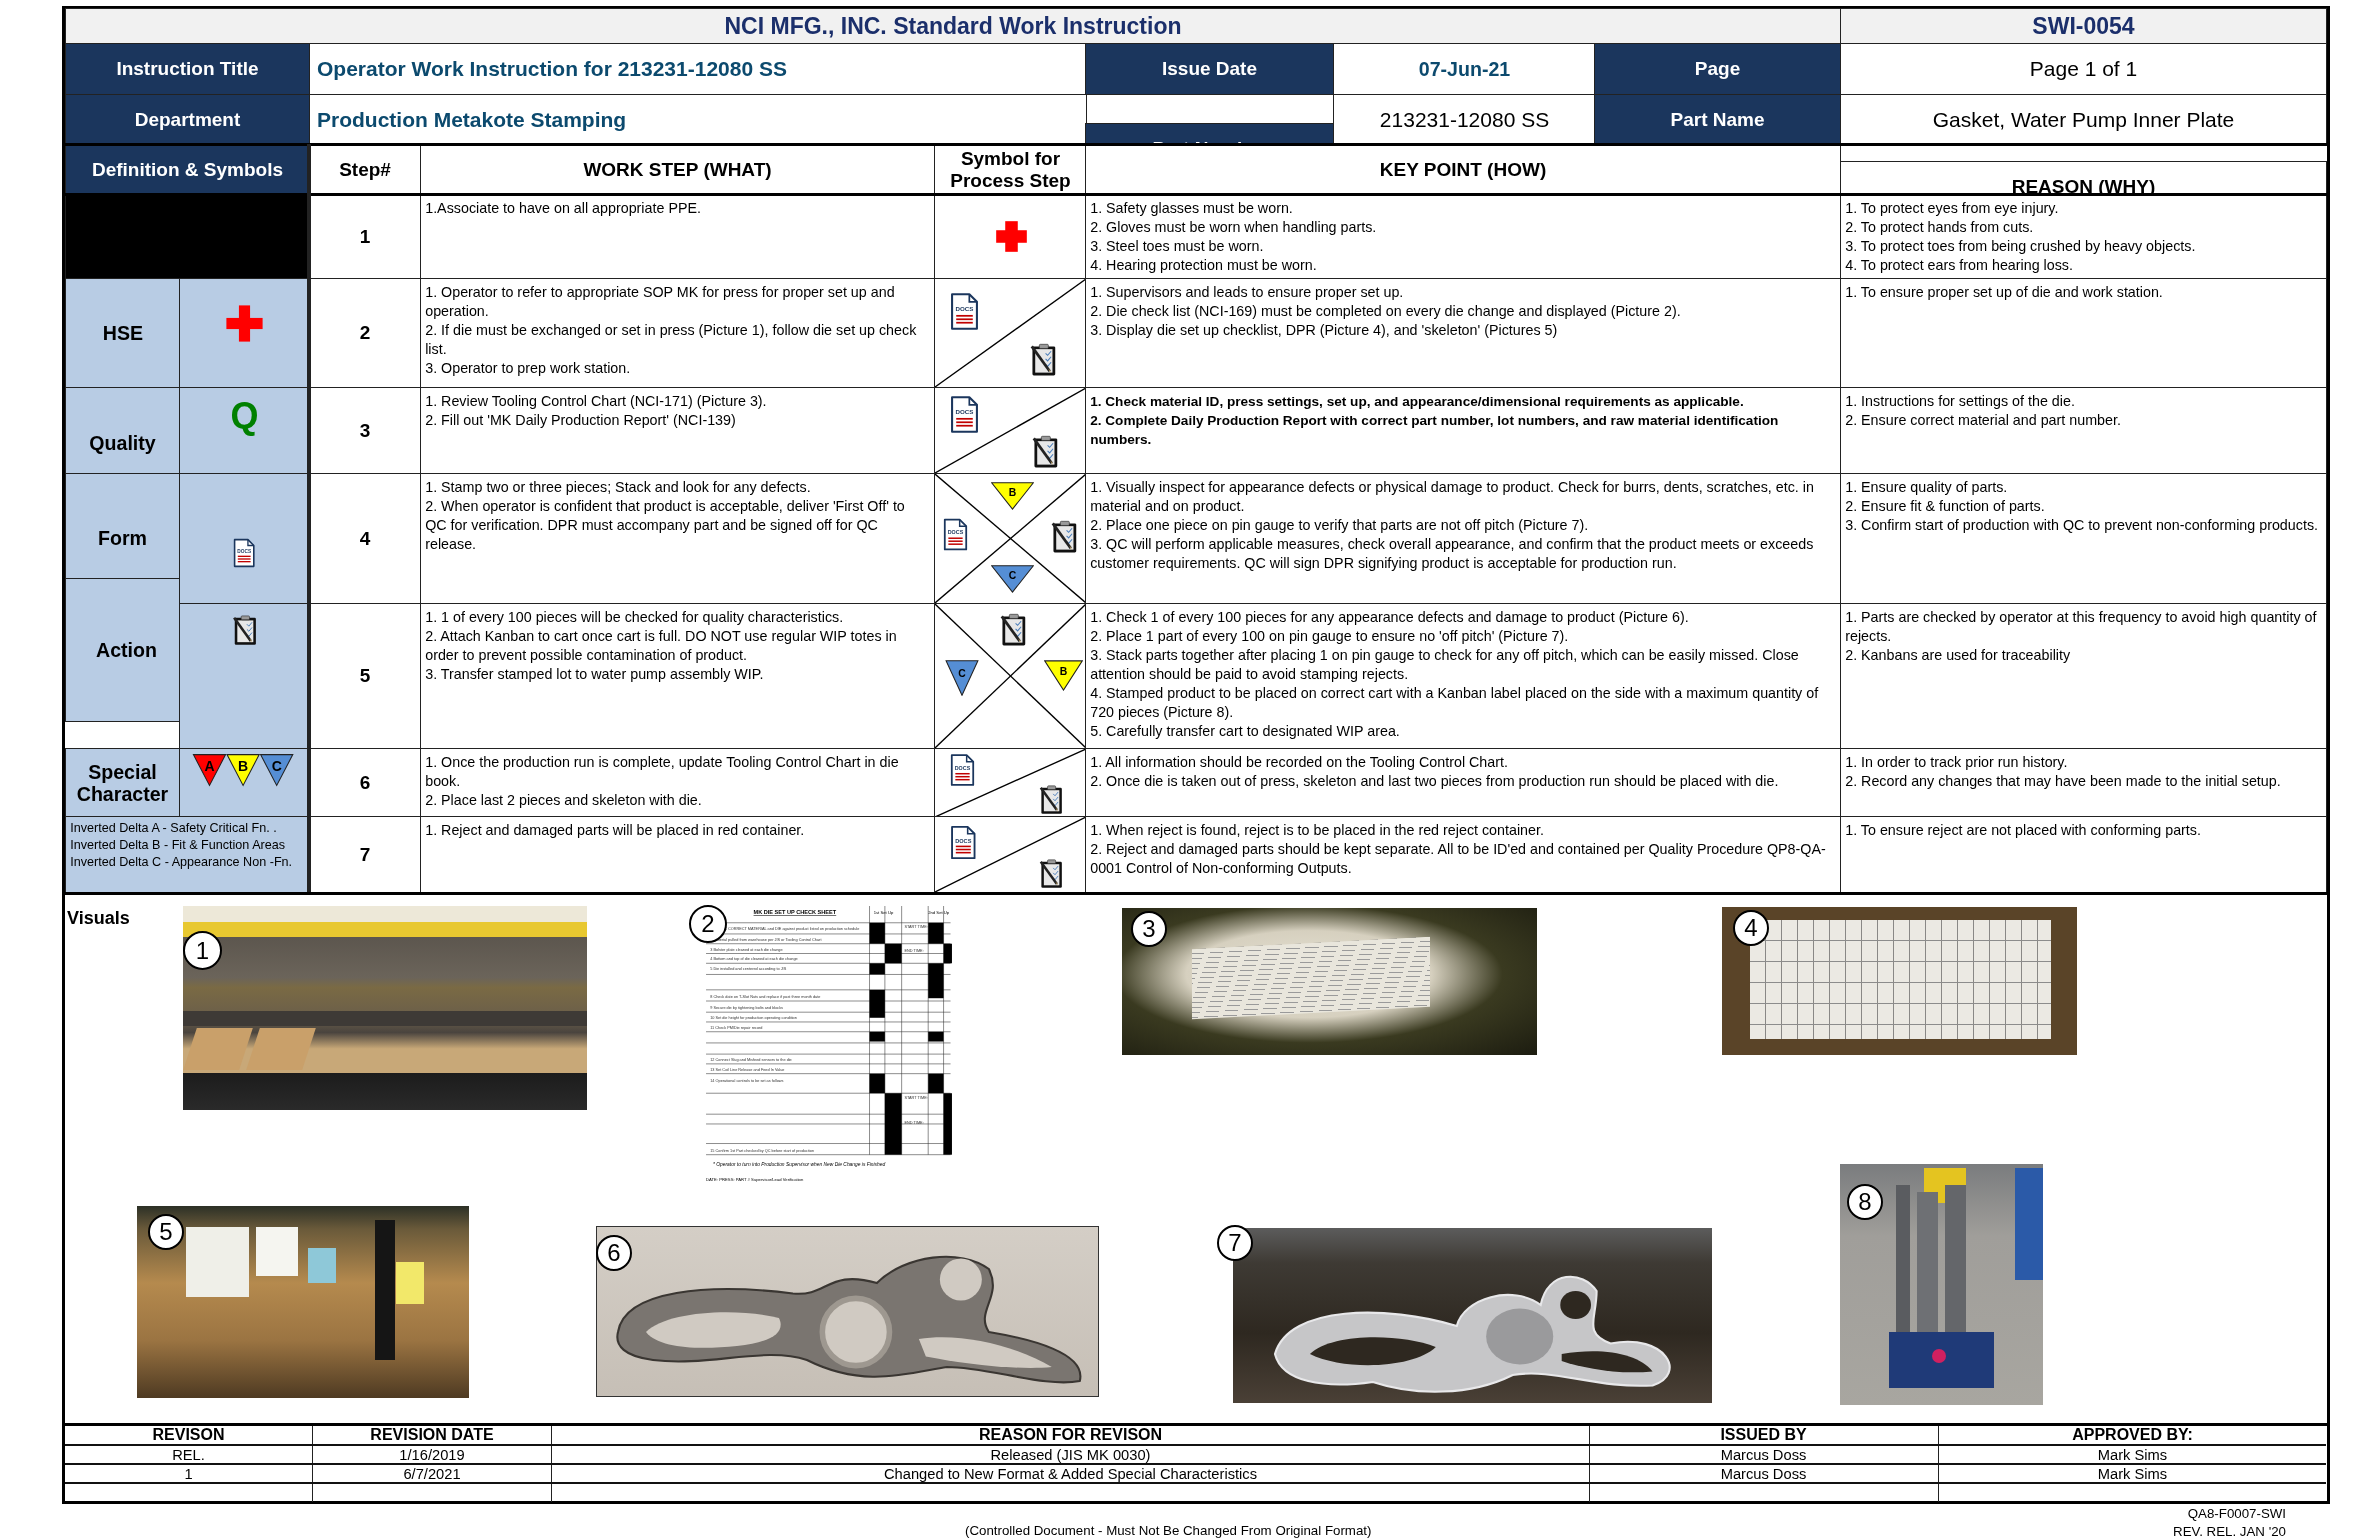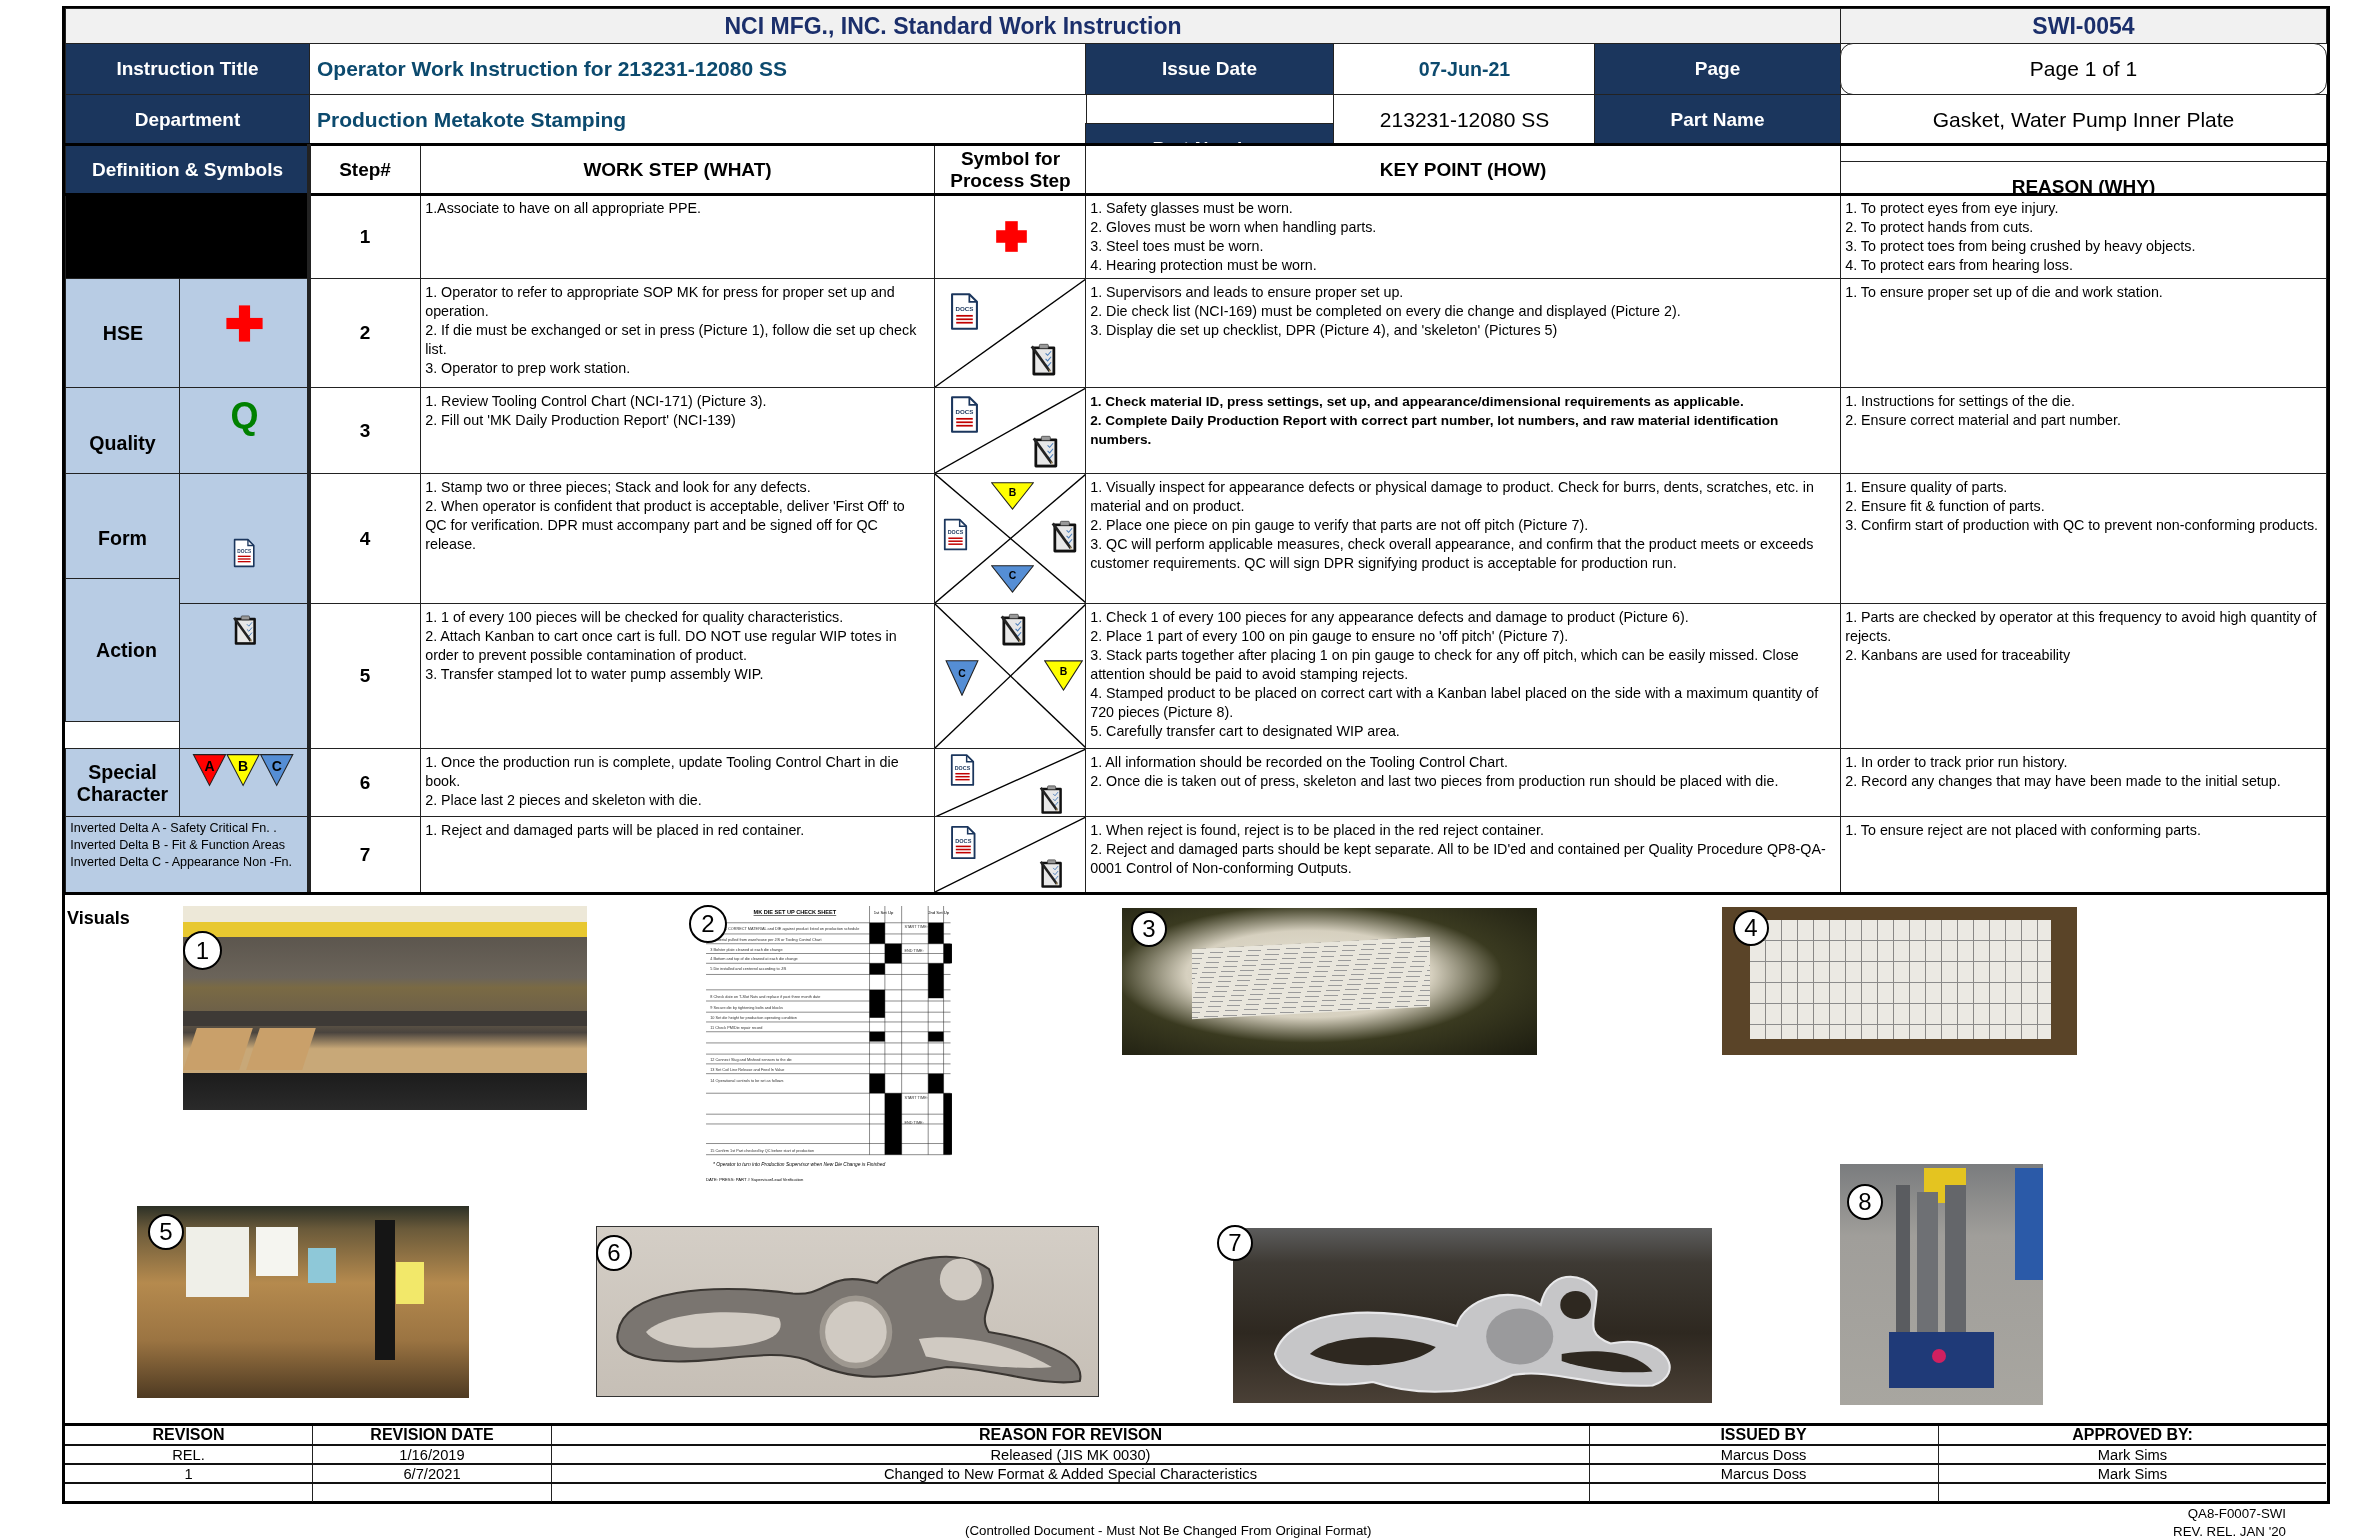--- a/index.html
+++ b/index.html
@@ -64,21 +64,21 @@
 
 <div class="cell navy" style="left:65px;top:43px;width:245px;height:52px;">Instruction Title</div>
 <div class="cell white" style="left:309px;top:43px;width:778px;height:52px;justify-content:flex-start;padding-left:7px;">
     <span class="val">Operator Work Instruction for 213231-12080 SS</span>
   </div>
 <div class="cell navy" style="left:1085px;top:43px;width:249px;height:52px;">Issue Date</div>
 <div class="cell white" style="left:1333px;top:43px;width:263px;height:52px;">
     <span class="val" style="font-size:19.6px">07-Jun-21</span>
   </div>
 <div class="cell navy" style="left:1594px;top:43px;width:247px;height:52px;">Page</div>
-<div class="cell white" style="left:1840px;top:43px;width:487px;height:52px;font-size:21px;border-radius:13px;">Page 1 of 1</div>
+<div class="cell white" style="left:1840px;top:43px;width:487px;height:52px;font-size:21px;">Page 1 of 1</div>
 
 <div class="cell navy" style="left:65px;top:94px;width:245px;height:52px;">Department</div>
 <div class="cell white" style="left:309px;top:94px;width:778px;height:52px;justify-content:flex-start;padding-left:7px;">
     <span class="val">Production Metakote Stamping</span>
   </div>
 <div class="cell navy" style="left:1085px;top:94px;width:249px;height:52px;margin-top:29px;">Part Number</div>
 <div class="cell white" style="left:1333px;top:94px;width:263px;height:52px;font-size:21px;">213231-12080 SS</div>
 <div class="cell navy" style="left:1594px;top:94px;width:247px;height:52px;">Part Name</div>
 <div class="cell white" style="left:1840px;top:94px;width:487px;height:52px;font-size:21px;">Gasket, Water Pump Inner Plate</div>
 

